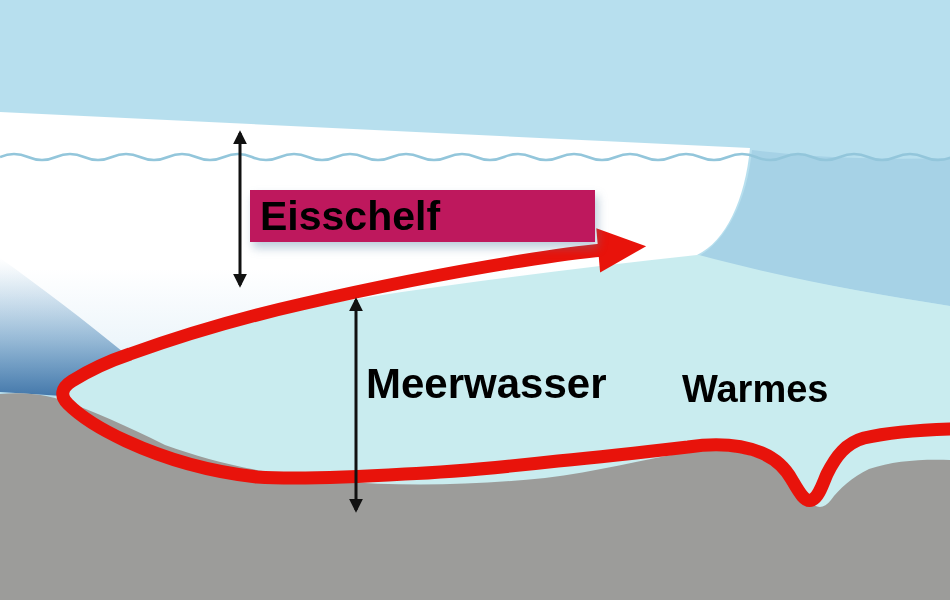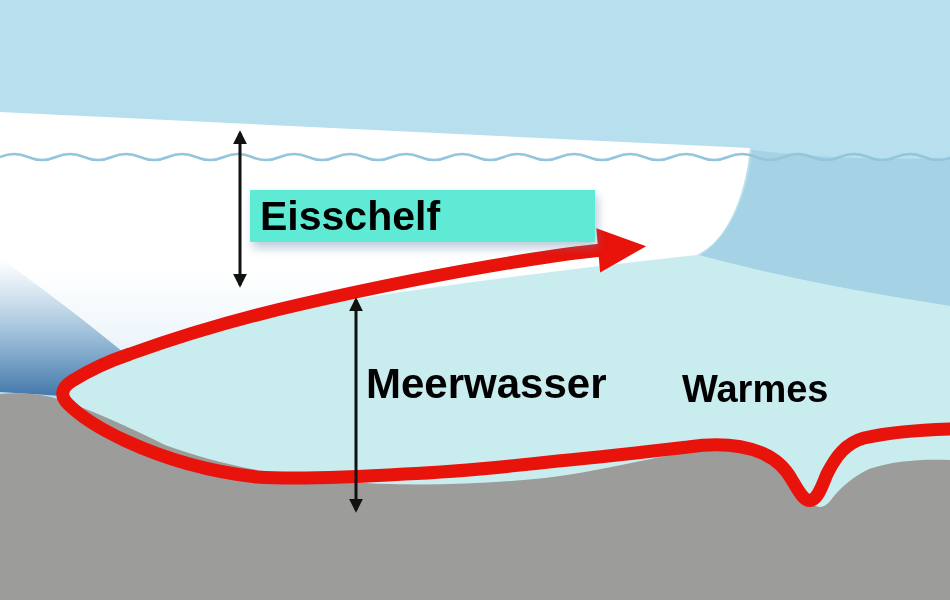--- a/index.html
+++ b/index.html
@@ -16,21 +16,21 @@
     color:#000;
     white-space:nowrap;
     z-index:5;
   }
   .label-ice{
     left:250px;top:190px;
     width:335px;height:52px;
     line-height:52px;
     padding-left:10px;
     font-size:41px;
-    background:#5eead4;
+    background:#be185d;
     box-shadow:3px 6px 9px rgba(90,130,165,0.40);
   }
   .label-sea{
     left:366px;top:360px;
     font-size:42px;
   }
   .label-warm1{
     left:682px;top:368px;
     font-size:38px;
   }

